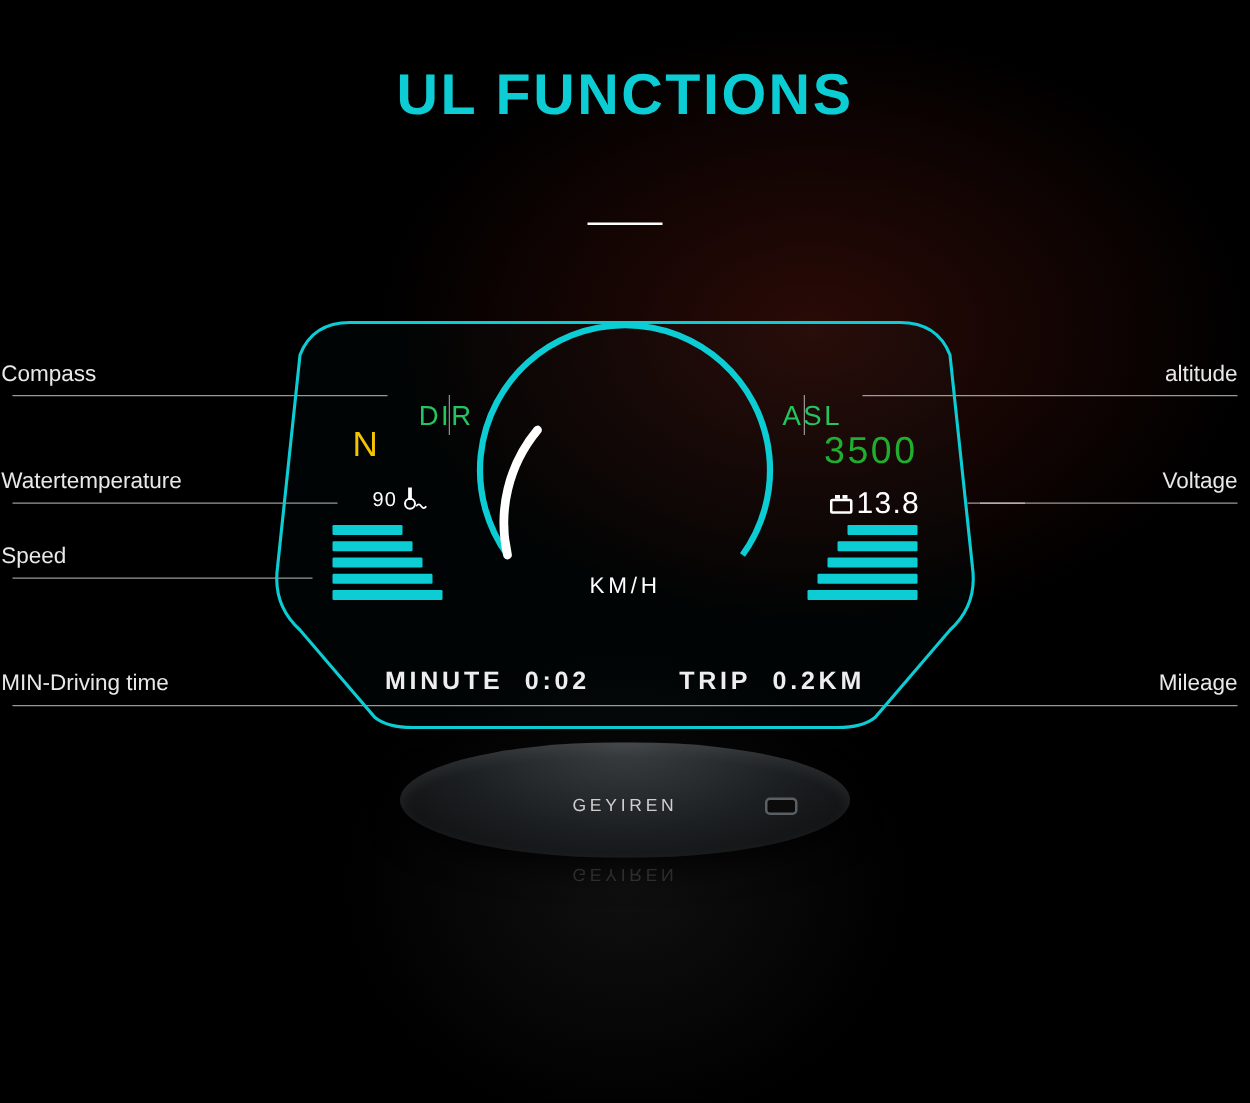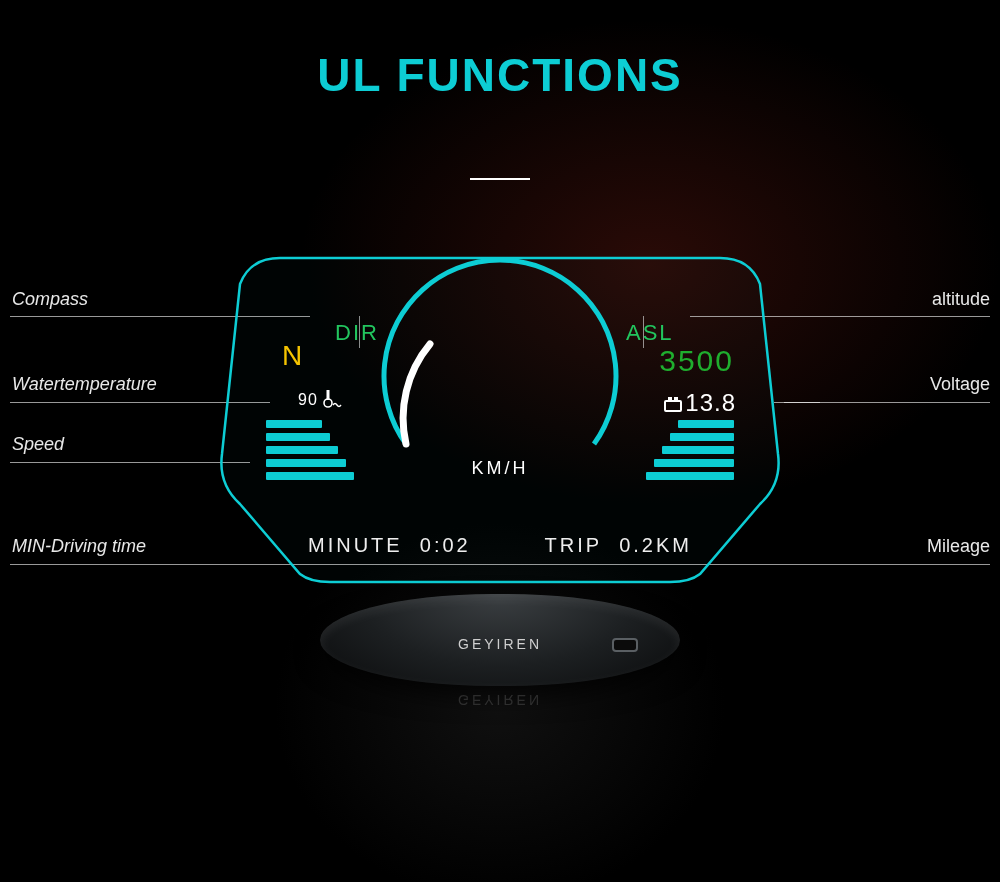--- a/index.html
+++ b/index.html
@@ -45,21 +45,21 @@
   }
 
   
   .label {
     position: absolute;
     font-size: 18px;
     font-weight: 300;
     color: #e8e8e8;
     font-family: Arial, sans-serif;
   }
-  .label.left  { left: 12px; text-align: right; font-style: italic; }
+  .label.left  { left: 1px; text-align: right; }
   .label.right { right: 10px; text-align: left; }
   .rule {
     position: absolute;
     height: 1px;
     background: rgba(255,255,255,.6);
   }
 
   
   .hud {
     position: absolute;
@@ -140,20 +140,21 @@
   }
 
   .bottom-row {
     position: absolute;
     left: 88px; right: 88px; top: 280px;
     display: flex;
     justify-content: space-between;
     font-size: 20px;
     letter-spacing: 3px;
     color: #eee;
+    font-weight: bold;
   }
 
   
   .device-base {
     position: absolute;
     left: 50%; transform: translateX(-50%);
     top: 594px;
     width: 360px;
     height: 92px;
     background: radial-gradient(ellipse at 50% 0%, #3b3f42 0%, #1c1f21 55%, #0a0b0c 100%);

